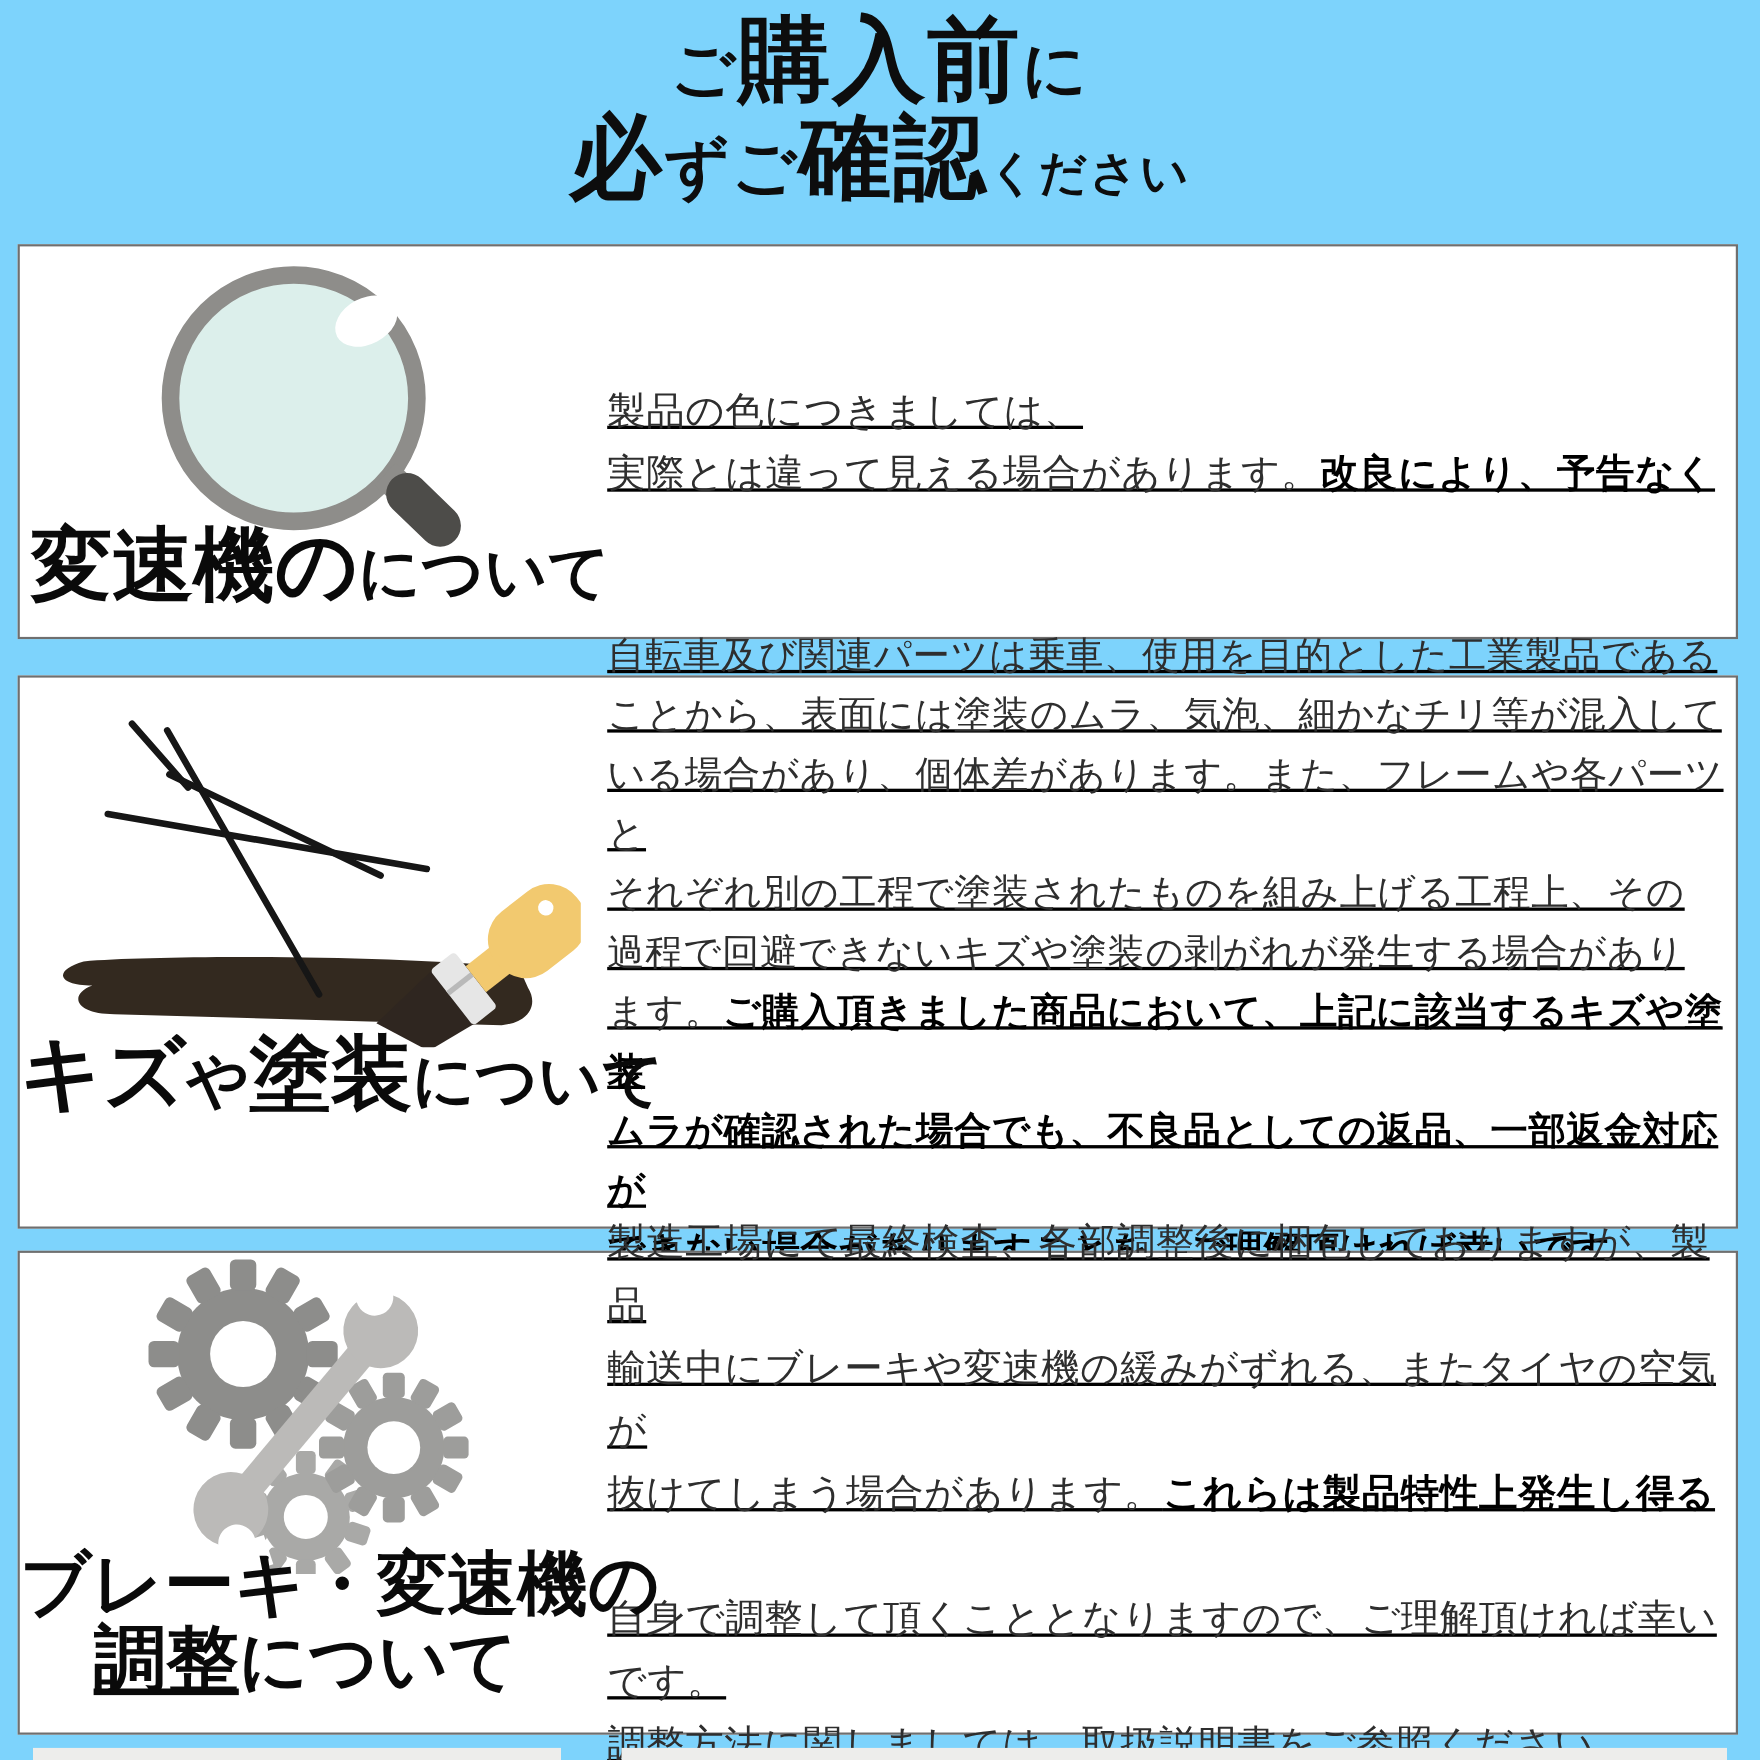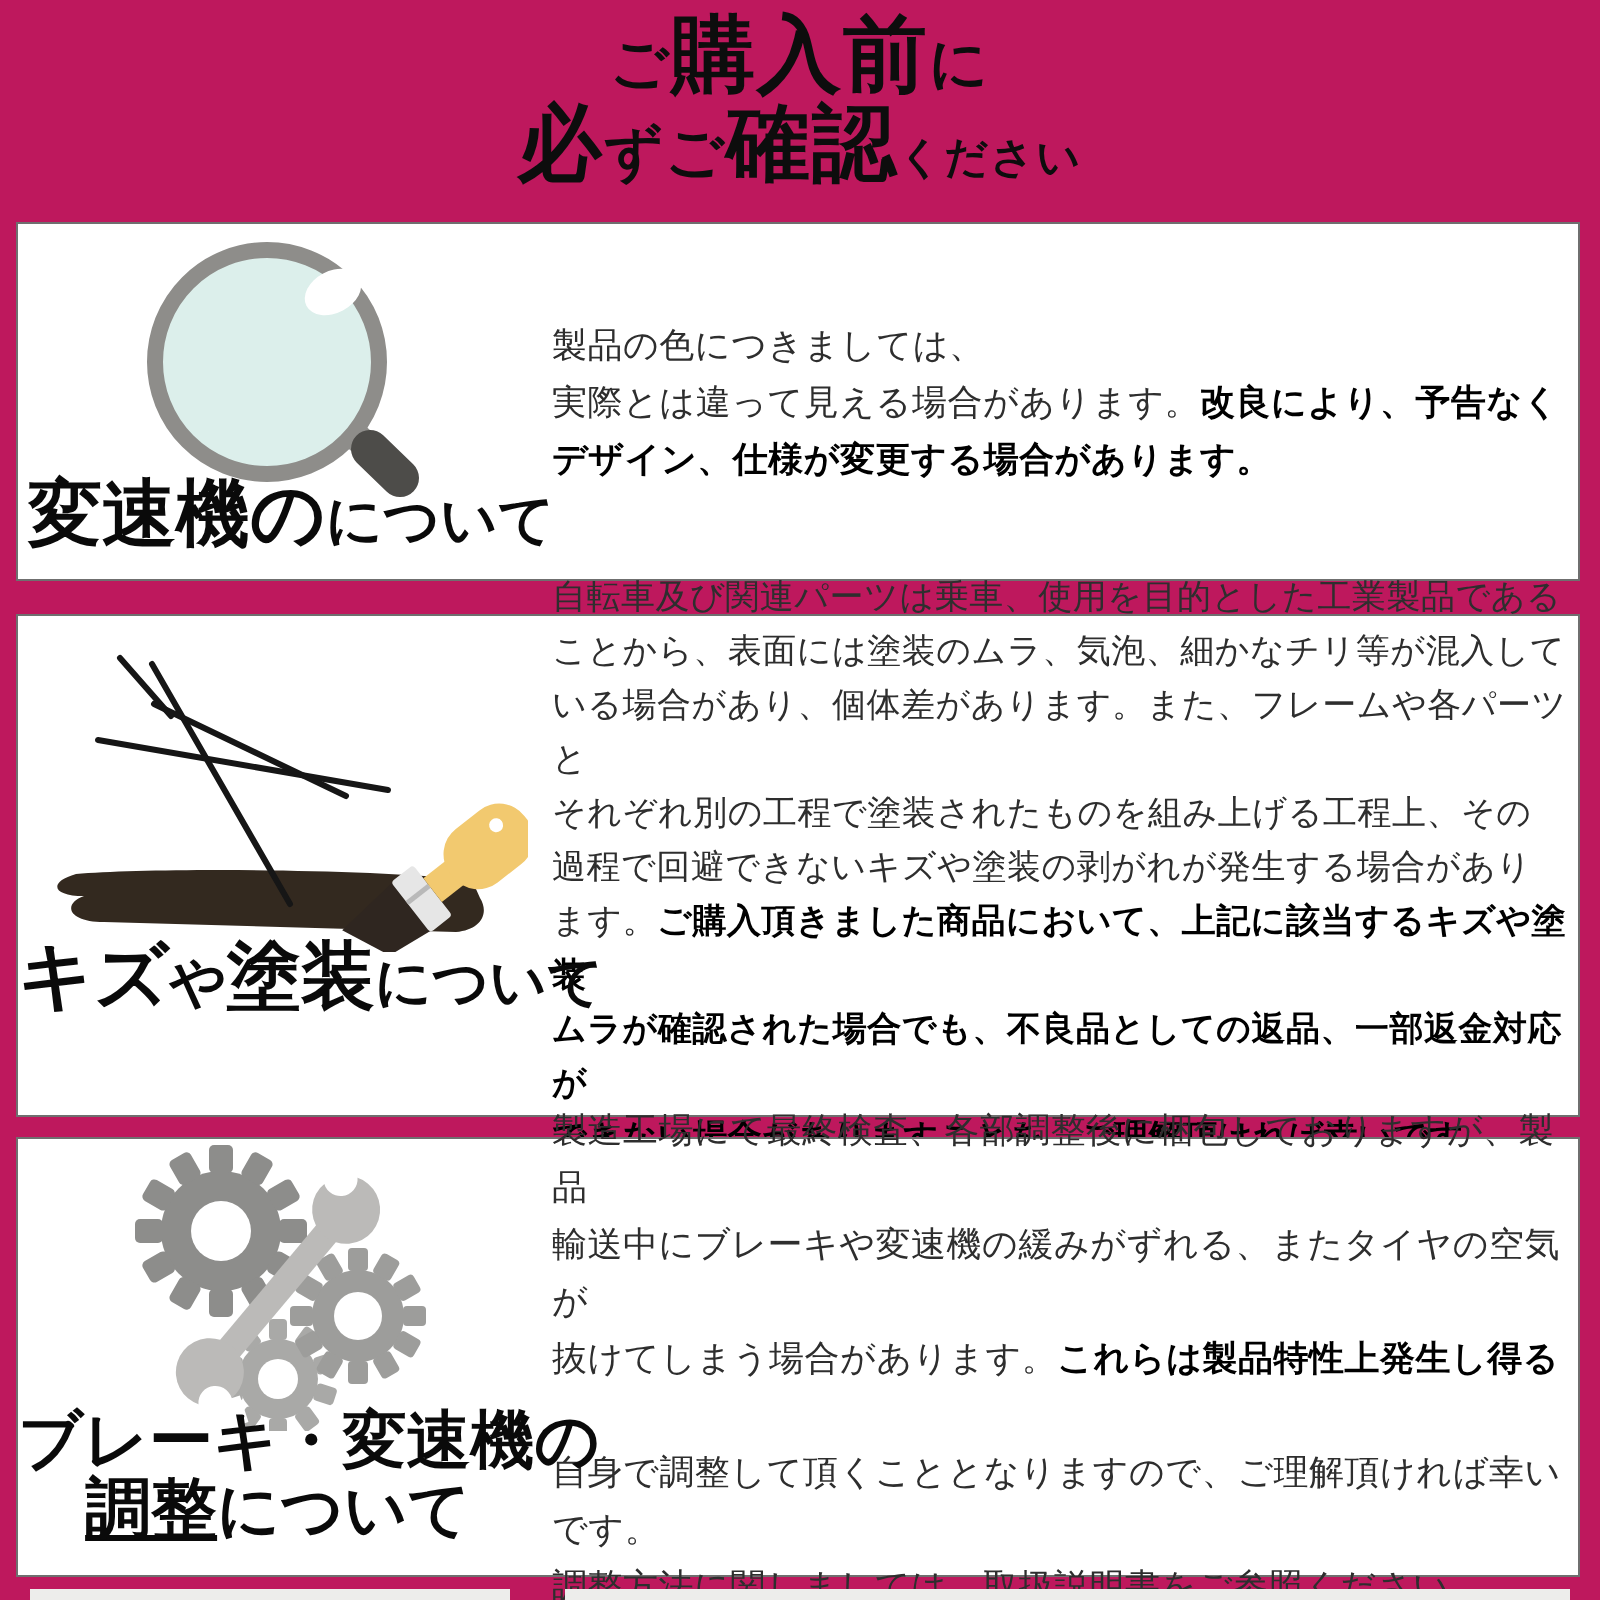--- a/index.html
+++ b/index.html
@@ -1,32 +1,32 @@
 <!DOCTYPE html>
 <html><head>
 <meta charset="utf-8">
 <style>
   html,body{margin:0;padding:0;background:#ffffff;}
   body{width:1600px;height:1600px;font-family:"Liberation Sans","DejaVu Sans",sans-serif;}
-  .page{position:relative;width:1600px;height:1600px;overflow:hidden;background:#be185d;}
+  .page{position:relative;width:1600px;height:1600px;overflow:hidden;background:#7dd3fc;}
 
   .title{position:absolute;top:10px;left:0;width:100%;text-align:center;
          font-weight:900;color:#0d0d0d;line-height:1.06;letter-spacing:2px;}
   .t-lg{font-size:84px;}
   .t-md{font-size:43px;}
   .t-sm{font-size:58px;}
 
   .box{position:absolute;left:16px;width:1564px;background:#fff;
        border:2px solid #6f6f6f;box-sizing:border-box;display:flex;}
   #box1{top:222px;height:359px;}
   #box2{top:614px;height:503px;}
   #box3{top:1137px;height:440px;}
 
   .icon-col{position:relative;width:520px;flex:0 0 520px;}
-  .text-col{flex:1;display:flex;align-items:center;padding:0 0 0 14px;box-sizing:border-box;}
+  .text-col{flex:1;display:flex;align-items:center;padding:0 0 0 14px;box-sizing:border-box;text-decoration:underline;}
 
   .para{font-size:35px;line-height:57px;color:#2e2e2e;letter-spacing:0.5px;}
   #box2 .para{font-size:34px;line-height:54px;}
   .para .bold{font-weight:700;color:#000;}
 
   .heading{position:absolute;white-space:nowrap;font-weight:900;color:#0a0a0a;line-height:1.04;}
   #box1 .heading{left:10px;top:252px;}
   #box2 .heading{left:0;top:322px;}
   #box3 .heading{left:0;top:268px;width:100%;text-align:center;}
   .h-lg{font-size:74px;}
@@ -55,21 +55,21 @@
     <div class="icon-col">
       <svg class="icon-svg" width="280" height="260" viewBox="0 0 280 260">
         <circle cx="125" cy="124" r="112" fill="#dcefeb" stroke="#8e8d8a" stroke-width="16"></circle>
         <ellipse cx="191" cy="54" rx="30" ry="21" transform="rotate(-28 191 54)" fill="#ffffff"></ellipse>
         <line x1="208" y1="193" x2="228" y2="211" stroke="#8e8d8a" stroke-width="28"></line>
         <line x1="228" y1="211" x2="258" y2="240" stroke="#4d4c49" stroke-width="38" stroke-linecap="round"></line>
       </svg>
       <div class="heading"><span class="h-lg">変速機の</span><span class="h-sm">について</span></div>
     </div>
     <div class="text-col">
-      <p class="para"><span>製品の色につきましては、</span><br><span>実際とは違って見える場合があります。</span><span class="bold">改良により、予告なく</span><br><span class="bold">デザイン、仕様が変更する場合があります。</span></p>
+      <p class="para"><span>製品の色につきましては、</span><br><span>実際とは違って見える場合があります。</span><span class="bold">改良により、予告なく</span><br></p>
     </div>
   </section>
 
   <section class="box" id="box2">
     <div class="icon-col">
       <svg class="icon-svg" width="500" height="310" viewBox="0 0 500 310">
 
         <path d="M48 232 C20 240 24 254 56 254 C34 262 40 280 76 280 L428 290
                  C452 288 462 272 452 256 L444 238 C330 226 120 226 48 232 Z" fill="#33291f"></path>
 

